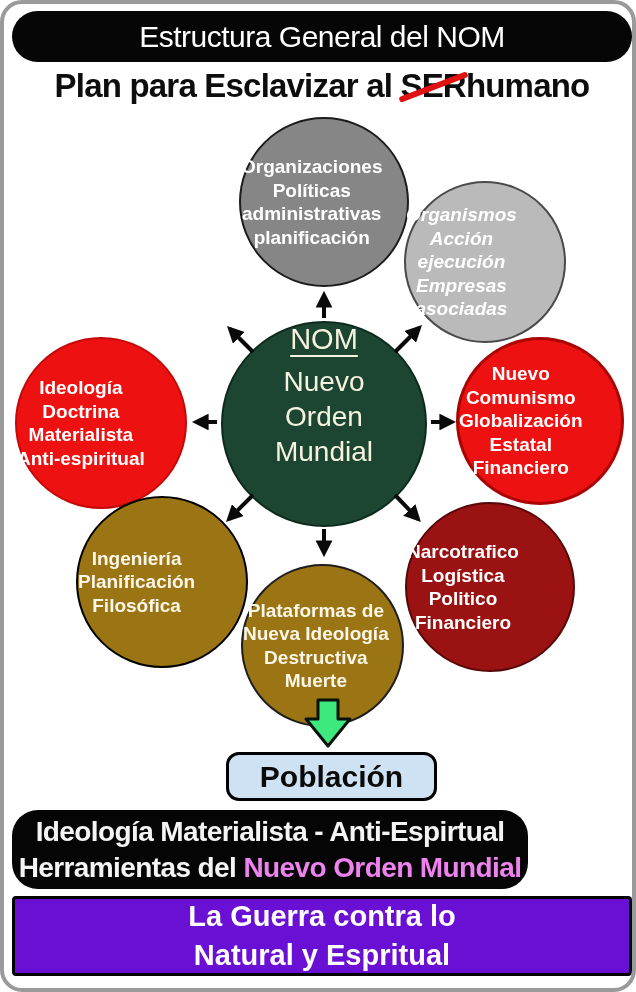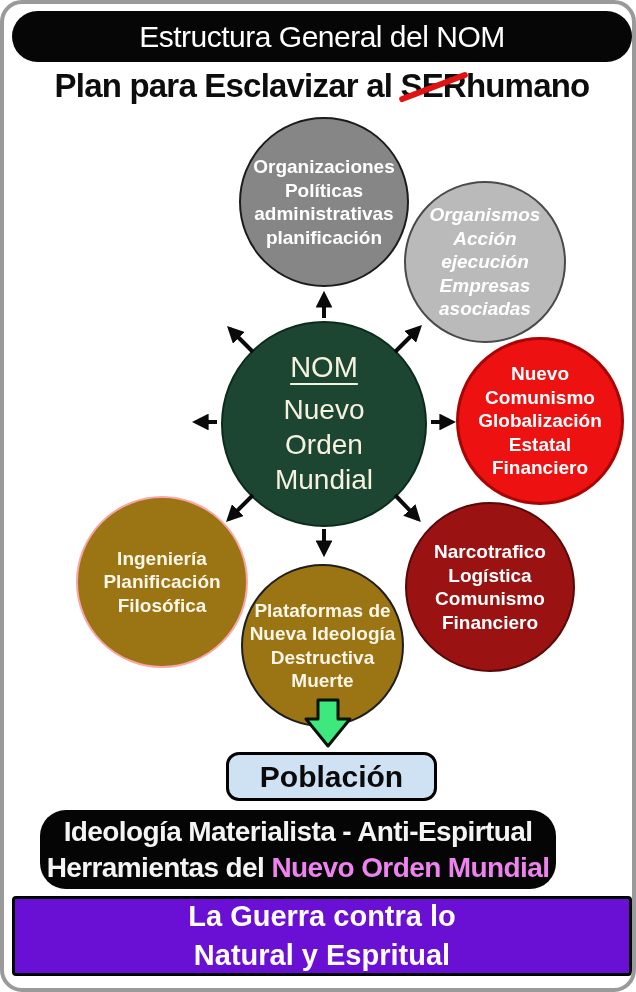--- a/index.html
+++ b/index.html
@@ -19,51 +19,51 @@
     font-weight:bold;font-size:33px;color:#0d0d0d;letter-spacing:-0.8px;white-space:nowrap;
   }
   .struck{position:relative;display:inline-block;}
   .strike-line{
     position:absolute;left:-6%;top:44%;width:112%;height:6px;background:#e01212;
     transform:rotate(-21deg);border-radius:3px;pointer-events:none;
   }
   
   .circle{
     position:absolute;border-radius:50%;box-sizing:border-box;
-    display:flex;align-items:center;justify-content:center;text-align:center;
+    display:flex;align-items:center;text-align:center;
   }
   .circle-text{
     white-space:pre-line;font-weight:bold;font-size:19px;line-height:23.5px;color:#ffffff;
   }
   .c-bancas{left:72px;top:170px;width:166px;height:166px;background:#1b1b1b;border:2px solid #000;}
   .c-organizaciones{left:235px;top:113px;width:170px;height:170px;background:#868686;border:2px solid #1c1c1c;}
   .c-organismos{left:400px;top:177px;width:162px;height:162px;background:#bababa;border:2px solid #4a4a4a;font-style:italic;}
   .c-ideologia{left:11px;top:333px;width:172px;height:172px;background:#ee1111;border:2px solid #c40909;}
   .c-comunismo{left:452px;top:333px;width:168px;height:168px;background:#ee1111;border:3px solid #aa0505;}
   .c-nom{left:217px;top:317px;width:206px;height:206px;background:#1d4632;border:2px solid #0d2b1d;flex-direction:column;}
-  .c-ingenieria{left:72px;top:492px;width:172px;height:172px;background:#9b7414;border:2px solid #fca5a5;}
+  .c-ingenieria{left:72px;top:492px;width:172px;height:172px;background:#9b7414;border:2px solid #000000;}
   .c-narcotrafico{left:401px;top:498px;width:170px;height:170px;background:#9b1212;border:2px solid #570808;}
   .c-plataformas{left:237px;top:560px;width:163px;height:163px;background:#9b7414;border:2px solid #1e1e1e;}
   .c-ingenieria .circle-text,.c-plataformas .circle-text{color:#fcf7e8;}
   .nom-heading{font-weight:normal;font-size:29px;color:#f5f2e0;text-decoration:underline;text-underline-offset:6px;margin-bottom:8px;}
   .nom-body{white-space:pre-line;font-weight:normal;font-size:28px;line-height:35px;color:#f5f2e0;}
   
   .arrows-svg{position:absolute;left:0;top:0;pointer-events:none;}
   
   .poblacion-box{
     position:absolute;left:222px;top:748px;width:211px;height:49px;box-sizing:border-box;
     background:#cfe2f3;border:3px solid #000;border-radius:13px;
     display:flex;align-items:center;justify-content:center;
   }
   .poblacion-label{font-weight:bold;font-size:30px;color:#0a0a0a;}
   
   .footer-banner{
     position:absolute;left:8px;top:806px;width:516px;height:79px;box-sizing:border-box;
     background:#050505;border-radius:26px;display:flex;flex-direction:column;
-    align-items:center;justify-content:center;margin-left:28px;
+    align-items:center;justify-content:center;
   }
   .footer-line{color:#f4f4f4;font-weight:bold;font-size:28px;line-height:36px;letter-spacing:-0.6px;white-space:nowrap;}
   .footer-highlight{color:#ee82ee;}
   .war-banner{
     position:absolute;left:8px;top:892px;width:620px;height:80px;box-sizing:border-box;
     background:#6a10d4;border:3px solid #000;border-radius:4px;
     display:flex;align-items:center;justify-content:center;text-align:center;
   }
   .war-text{white-space:pre-line;color:#fdfdfd;font-weight:bold;font-size:29px;line-height:39px;}
 </style>
@@ -84,20 +84,26 @@
 administrativas
 planificación</span>
   </div>
   <div class="circle c-organismos">
     <span class="circle-text">Organismos
 Acción
 ejecución
 Empresas
 asociadas</span>
   </div>
+  <div class="circle c-ideologia">
+    <span class="circle-text">Ideología
+Doctrina
+Materialista
+Anti-espiritual</span>
+  </div>
   <div class="circle c-comunismo">
     <span class="circle-text">Nuevo
 Comunismo
 Globalización
 Estatal
 Financiero</span>
   </div>
   <div class="circle c-nom">
     <span class="nom-heading">NOM</span>
     <span class="nom-body">Nuevo
@@ -105,21 +111,21 @@
 Mundial</span>
   </div>
   <div class="circle c-ingenieria">
     <span class="circle-text">Ingeniería
 Planificación
 Filosófica</span>
   </div>
   <div class="circle c-narcotrafico">
     <span class="circle-text">Narcotrafico
 Logística
-Comunismo
+Politico
 Financiero</span>
   </div>
   <div class="circle c-plataformas">
     <span class="circle-text">Plataformas de
 Nueva Ideología
 Destructiva
 Muerte</span>
   </div>
 
   <svg class="arrows-svg" width="636" height="992" viewBox="0 0 636 992">

